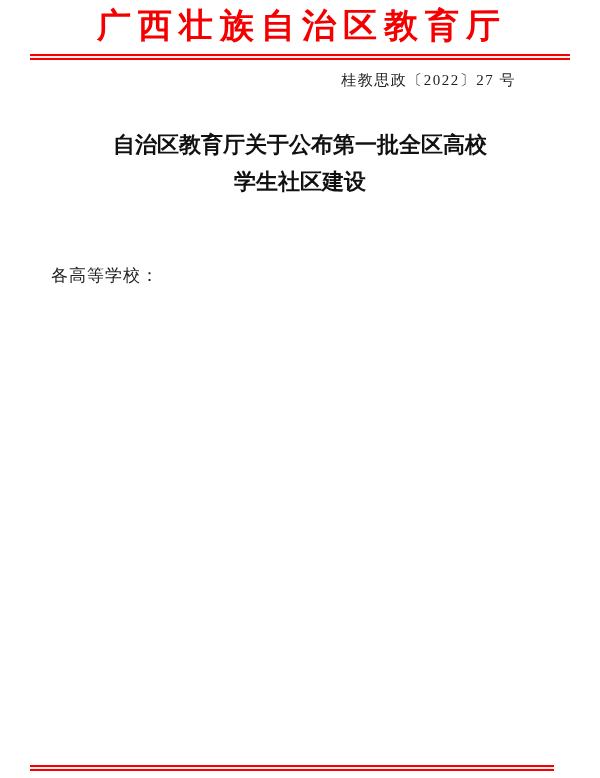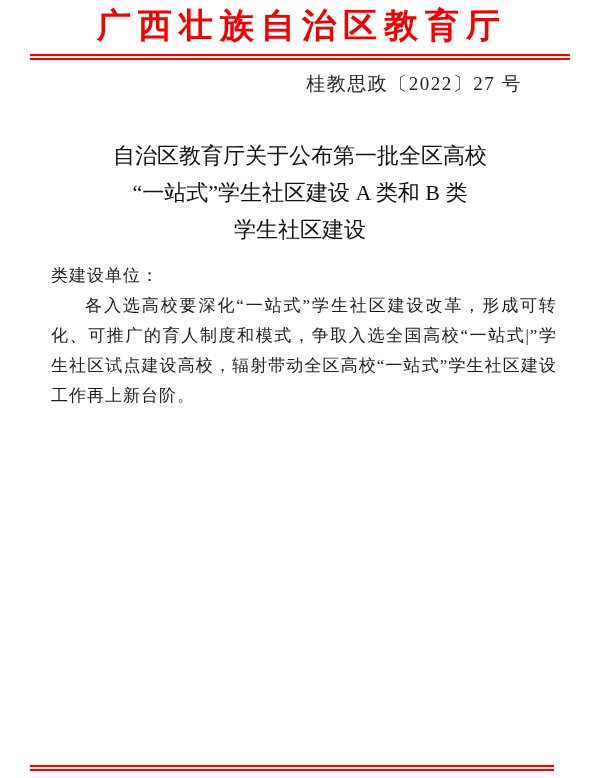--- a/index.html
+++ b/index.html
@@ -43,36 +43,35 @@
     width: 540px;
   }
   .rule-bottom {
     top: 765px;
     left: 30px;
     width: 524px;
   }
   .docnum {
     position: absolute;
     top: 71px;
-    right: 78px;
-    font-size: 19px;
+    right: 84px;
+    font-size: 15px;
     letter-spacing: 1.5px;
     color: #222222;
   }
   .notice-title {
     position: absolute;
     top: 126px;
     left: 0;
     width: 100%;
     text-align: center;
     font-size: 22px;
-    font-weight: normal;
+    font-weight: bold;
     line-height: 37px;
     color: #111111;
-    margin-top: 11px;
   }
   .notice-title .title-line {
     display: block;
   }
   .body-text {
     position: absolute;
     top: 261px;
     left: 51px;
     width: 506px;
     font-size: 17px;
@@ -97,24 +96,22 @@
 <div class="page">
 
   <div class="agency">广西壮族自治区教育厅</div>
 
   <div class="rule rule-top"></div>
 
   <div class="docnum">桂教思政〔2022〕27 号</div>
 
   <div class="notice-title">
     <span class="title-line">自治区教育厅关于公布第一批全区高校</span>
-    <span class="title-line">“一站式”学生社区建设 A 类和 B 类</span>
     <span class="title-line">学生社区建设</span>
   </div>
 
   <div class="body-text">
-    <p class="salutation">类建设单位：</p>
-    <p>各入选高校要深化“一站式”学生社区建设改革，形成可转化、可推广的育人制度和模式，争取入选全国高校“一站式|”学生社区试点建设高校，辐射带动全区高校“一站式”学生社区建设工作再上新台阶。</p>
+    <p class="salutation">各高等学校：</p>
   </div>
 
   <div class="rule rule-bottom"></div>
 
 </div>
 
 </body></html>

